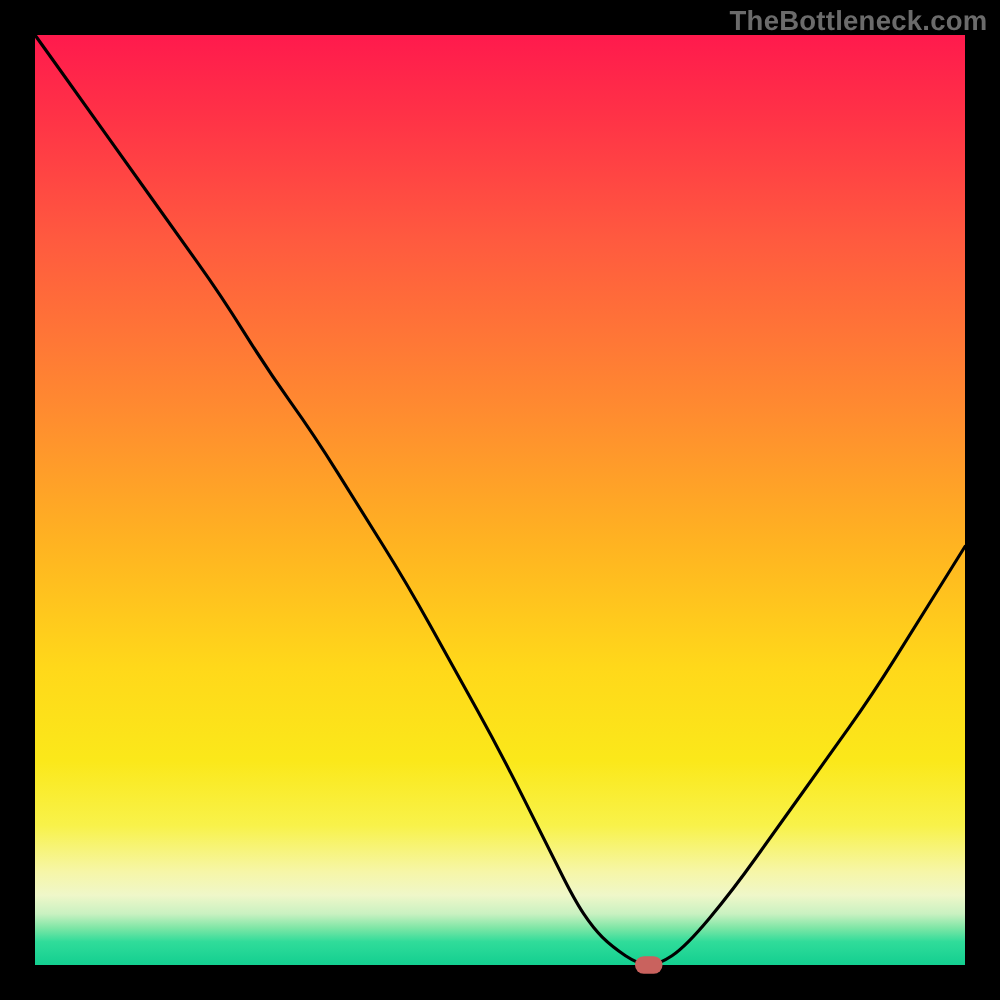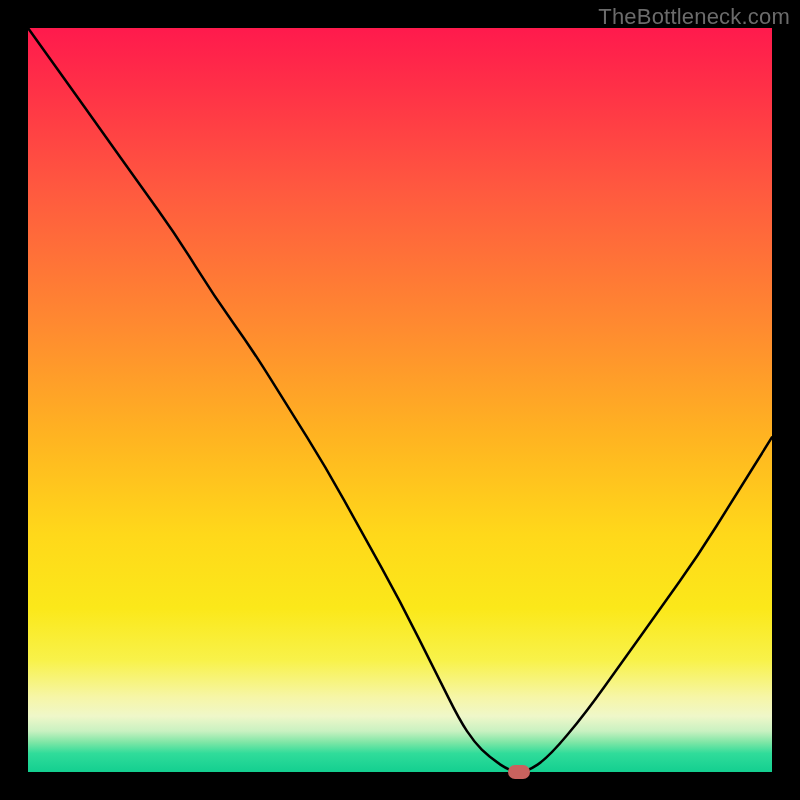--- a/index.html
+++ b/index.html
@@ -16,21 +16,21 @@
     width: 800px;
     height: 800px;
     background: #000;
   }
   .watermark {
     position: absolute;
     top: 4px;
     right: 10px;
     color: #6b6b6b;
     font-size: 22px;
-    font-weight: 400;
+    font-weight: 700;
     letter-spacing: 0.2px;
     z-index: 10;
   }
   .plot-area {
     position: absolute;
     left: 28px;
     top: 28px;
     width: 744px;
     height: 744px;
     background: linear-gradient(

